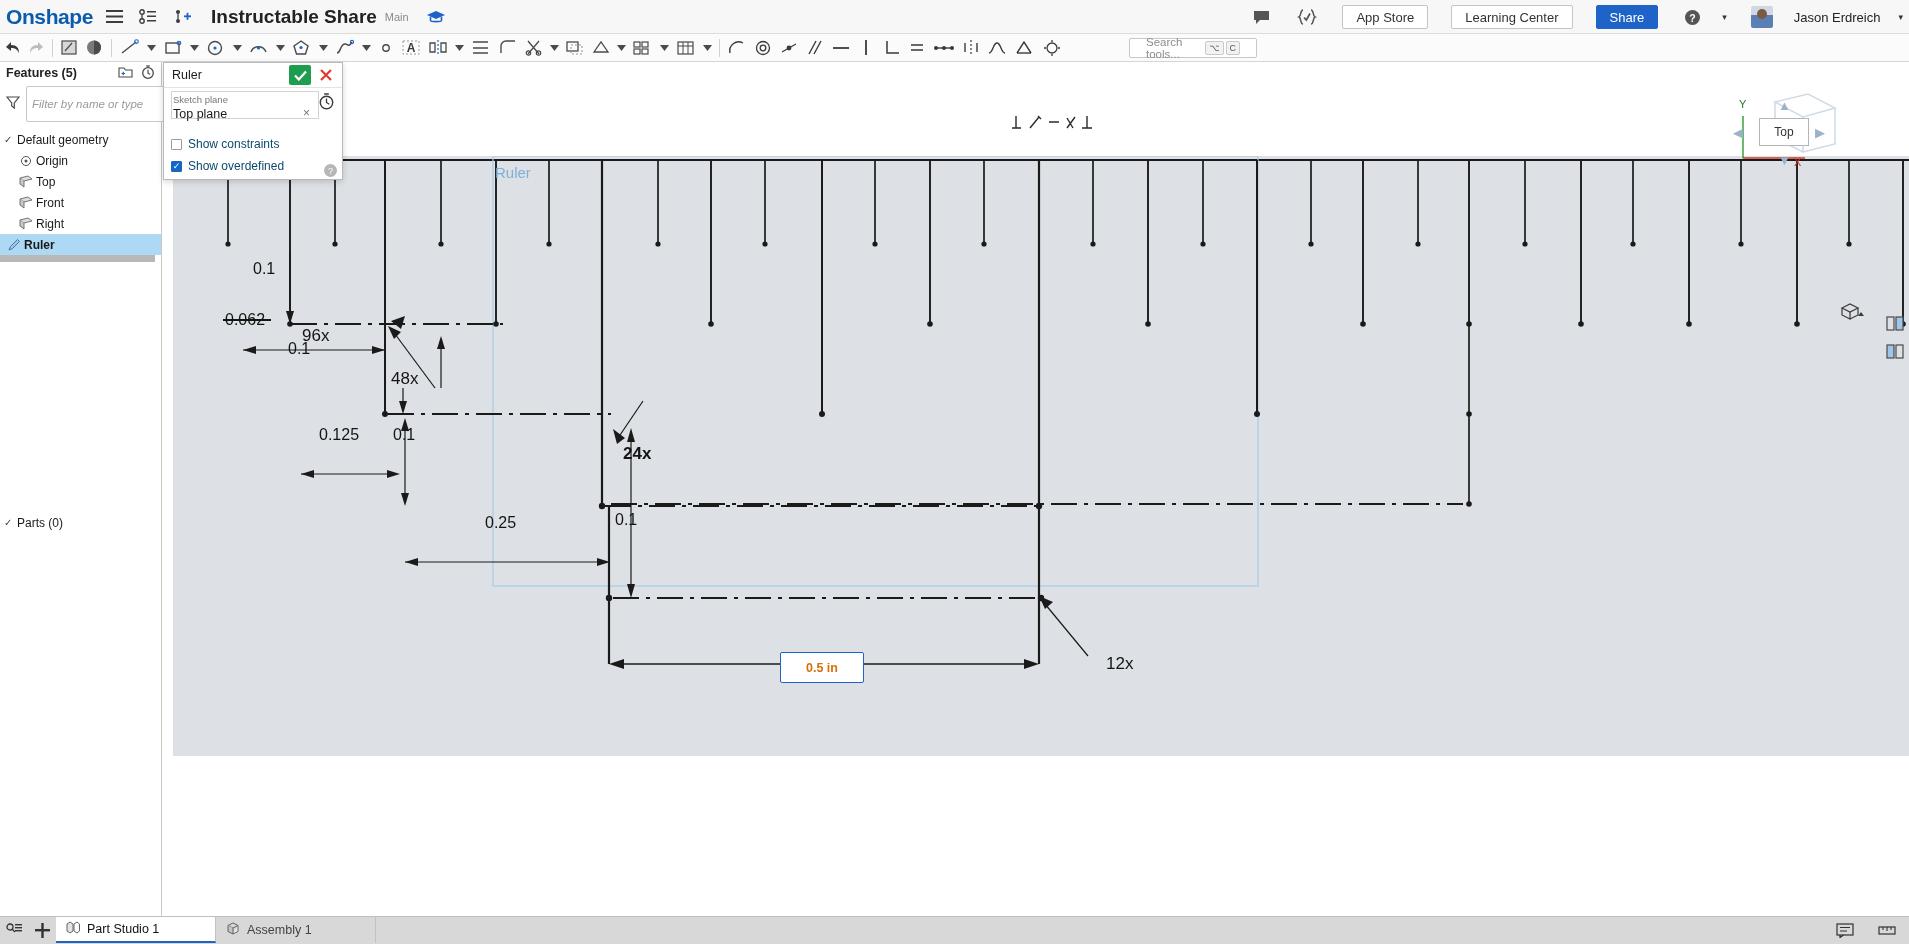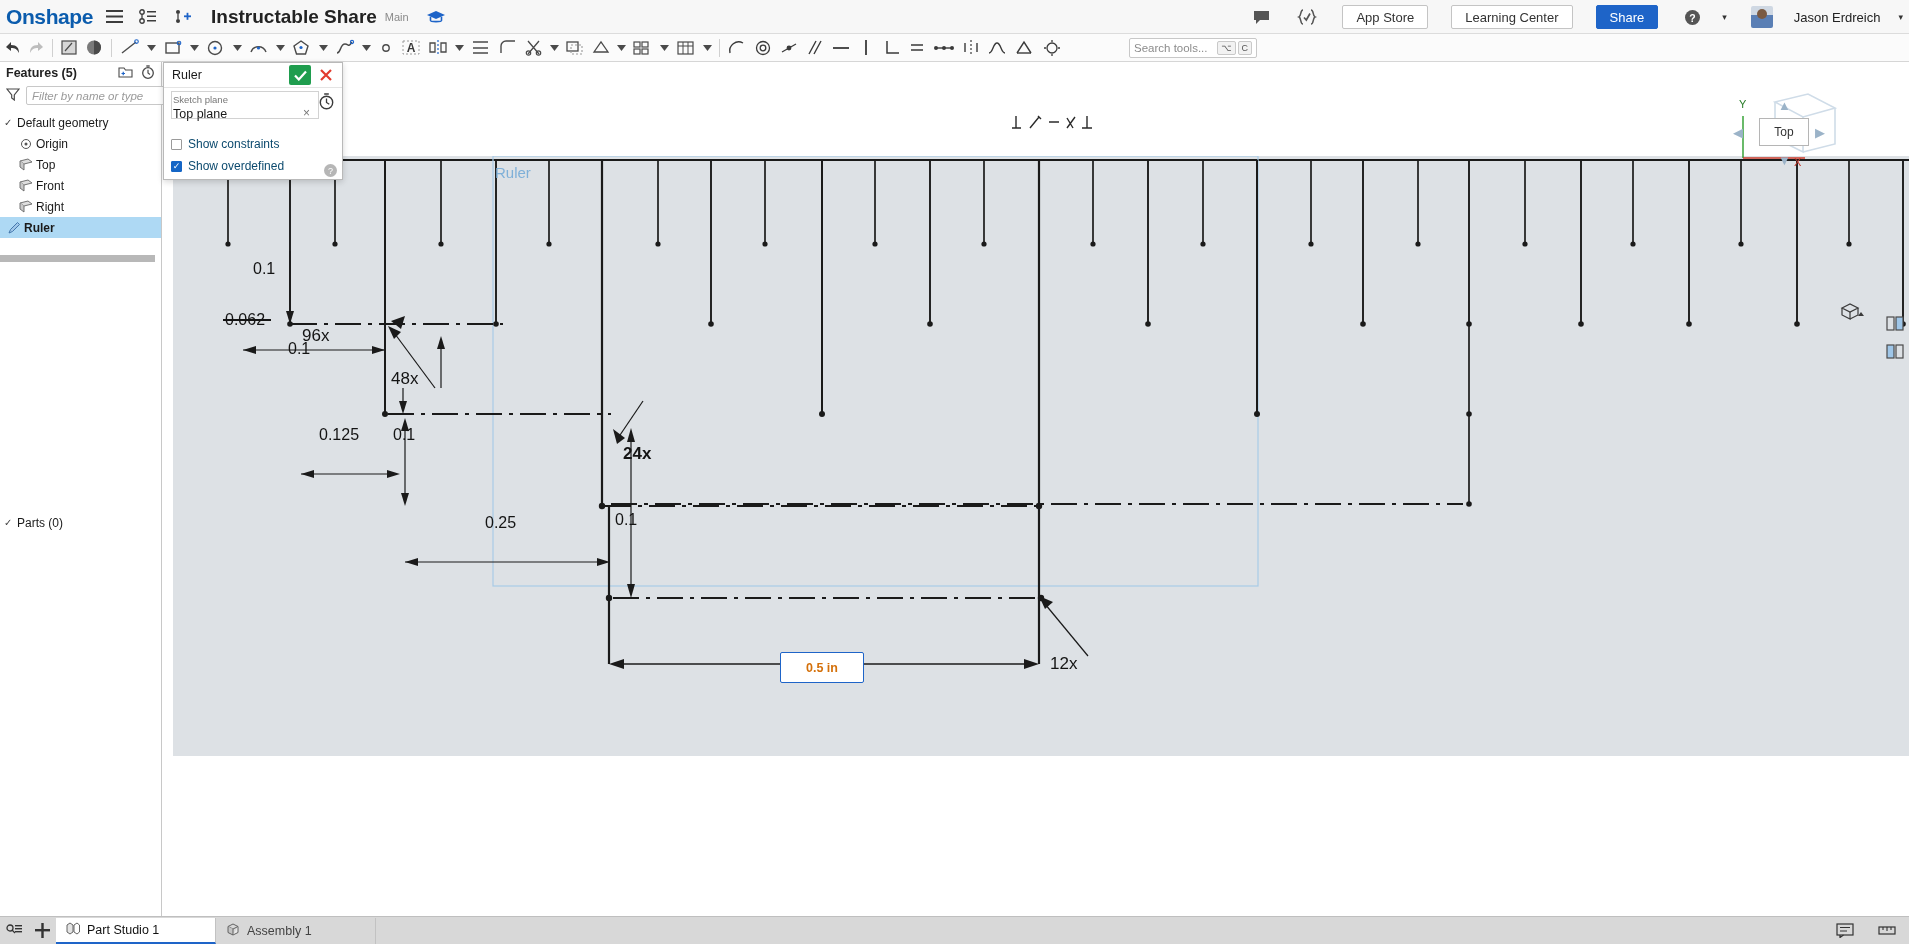--- a/index.html
+++ b/index.html
@@ -77,21 +77,21 @@
     height: 26px; min-width: 24px; padding: 0 3px;
     display: flex; align-items: center; justify-content: center;
     cursor: pointer; color: #3a3a3a;
   }
   .tool.dd { min-width: 14px; }
   .tsep { width: 1px; height: 18px; background: #d0d0d0; margin: 0 4px; }
   #searchbox {
     position: absolute; right: 652px; top: 4px;
     width: 128px; height: 20px;
     border: 1px solid #c8c8c8; background: #fff; border-radius: 2px;
-    display: flex; align-items: center; padding: 0 4px;
+    display: flex; align-items: center; padding: 0 16px;
     font-size: 11.5px; color: #8c8c8c;
   }
   #searchbox .kbd {
     margin-left: auto; display: flex; gap: 2px;
   }
   #searchbox .kbd span {
     border: 1px solid #c9c9c9; border-radius: 2px; background: #f2f2f2;
     font-size: 9px; color: #555; padding: 0 3px; line-height: 12px;
   }
 
@@ -103,21 +103,21 @@
   #feat-hdr {
     height: 22px; display: flex; align-items: center; padding: 0 6px;
     font-size: 12.5px; color: #222; font-weight: bold;
   }
   #feat-hdr .sp { margin-left: auto; display: flex; gap: 8px; }
   #feat-hdr .sp div { cursor: pointer; color: #4a4a4a; }
   #filter-row {
     display: flex; align-items: center; padding: 2px 6px 0 6px; gap: 6px;
   }
   #filter-input {
-    flex: 1; height: 19px; border: 1px solid #c8c8c8; border-radius: 2px;
+    flex: 1; height: 36px; border: 1px solid #c8c8c8; border-radius: 2px;
     font-size: 11.5px; padding: 0 5px; color: #333;
     font-style: italic; font-family: "Liberation Sans", sans-serif;
     background: #fff;
   }
   #filter-input::placeholder { color: #9a9a9a; font-style: italic; }
   #tree { margin-top: 7px; font-size: 12px; color: #1a1a1a; }
   .tnode {
     height: 21px; display: flex; align-items: center; padding-left: 4px;
     cursor: pointer;
   }
@@ -234,21 +234,21 @@
   #disp-btn {
     position: absolute; right: 42px; top: 240px;
     width: 28px; height: 20px; display: flex; align-items: center;
     justify-content: center; cursor: pointer; color: #3a3a3a;
   }
 
   
   #bottombar {
     position: absolute; left: 0; bottom: 0; width: 1909px; height: 28px;
     background: #d8d8d8; border-top: 1px solid #bfbfbf;
-    display: flex; align-items: center;
+    display: flex; 
   }
   .bb-ic {
     width: 28px; height: 26px; display: flex; align-items: center;
     justify-content: center; cursor: pointer; color: #333;
   }
   .tab {
     height: 26px; min-width: 160px; padding: 0 14px 0 10px;
     display: flex; align-items: center; gap: 7px;
     font-size: 12.5px; color: #444; cursor: pointer;
     border-right: 1px solid #c2c2c2;
@@ -904,21 +904,21 @@
       <div style="position:absolute;left:146px;top:270px;font-size:16px;color:#141414;">0.125</div>
 
       <div style="position:absolute;left:220px;top:270px;font-size:16px;color:#141414;">0.1</div>
 
       <div style="position:absolute;left:450px;top:288px;font-size:17px;color:#141414;font-weight:bold;">24x</div>
 
       <div style="position:absolute;left:312px;top:358px;font-size:16px;color:#141414;">0.25</div>
 
       <div style="position:absolute;left:442px;top:355px;font-size:16px;color:#141414;">0.1</div>
 
-      <div style="position:absolute;left:877px;top:498px;font-size:17px;color:#141414;">12x</div>
+      <div style="position:absolute;left:933px;top:498px;font-size:17px;color:#141414;">12x</div>
 
       <div style="position:absolute;left:607px;top:496px;width:84px;height:31px;
                   background:#ffffff;border:1.6px solid #1e64c8;border-radius:2px;
                   display:flex;align-items:center;justify-content:center;">
         <span style="font-size:12.5px;color:#d4700a;font-weight:bold;">0.5 in</span>
       </div>
     </div>
 
     <div id="viewcube">
       <svg id="vc-axis" width="100" height="100" viewBox="0 0 100 100">

